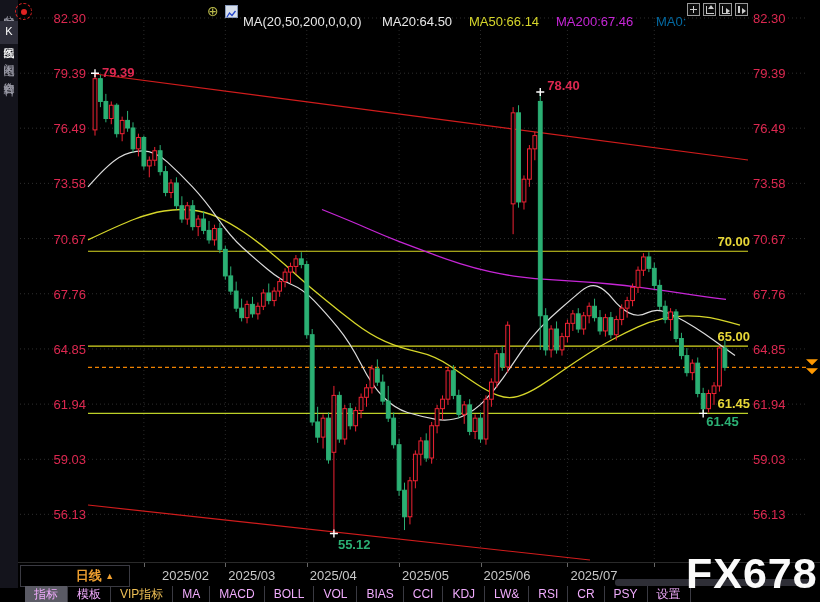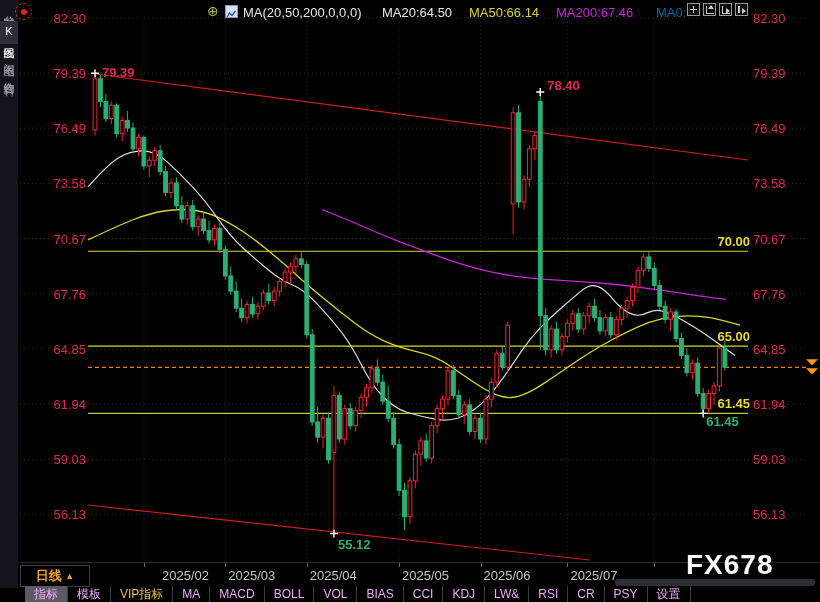--- a/index.html
+++ b/index.html
@@ -5,21 +5,21 @@
   html,body{margin:0;padding:0;background:#000;}
   body{position:relative;width:820px;height:602px;overflow:hidden;
        font-family:"Liberation Sans","DejaVu Sans",sans-serif;-webkit-font-smoothing:antialiased;}
   
   #topbar{position:absolute;left:0;top:0;width:820px;height:24px;z-index:30;}
   #sun-icon{position:absolute;left:15px;top:3px;width:15px;height:15px;border:1.5px dashed #e02222;border-radius:50%;}
   #sun-icon i{position:absolute;left:4.5px;top:4.5px;width:6px;height:6px;background:#e02222;border-radius:50%;}
   #symbol-title{position:absolute;left:88px;top:4px;font-size:14px;font-weight:bold;color:#e0b41c;letter-spacing:1px;}
   #earth-icon{position:absolute;left:207px;top:3px;font-size:14px;color:#b8b84a;}
   #mini-chart-icon{position:absolute;left:225px;top:5px;width:13px;height:13px;background:#d7dfeb;border:1px solid #8899bb;box-sizing:border-box;}
-  .ma-text{position:absolute;top:5px;font-size:13px;white-space:nowrap;}
+  .ma-text{position:absolute;top:14px;font-size:13px;white-space:nowrap;}
   #ma-formula{left:243px;color:#e8e8e8;}
   #ma20-label{left:382px;color:#e8e8e8;}
   #ma50-label{left:469px;color:#d6d62a;text-align:center;}
   #ma200-label{left:556px;color:#c626d6;}
   #ma0-label{left:656px;color:#0369a1;}
   #top-icons{position:absolute;left:687px;top:3px;display:flex;gap:3px;}
   .tool-icon{position:relative;width:13px;height:13px;border:1px solid #999;background:#0c0c0c;box-sizing:border-box;}
   .tool-icon .hbar{position:absolute;left:2px;top:5px;width:7px;height:1px;background:#ccc;}
   .tool-icon .vbar{position:absolute;left:5px;top:2px;width:1px;height:7px;background:#ccc;}
   .tool-icon .axisL{position:absolute;left:2px;top:2px;width:7px;height:7px;border-left:1px solid #ccc;border-bottom:1px solid #ccc;}
@@ -30,31 +30,31 @@
   #sidebar{position:absolute;left:0;top:0;width:18px;height:588px;background:#14141c;z-index:20;
            display:flex;flex-direction:column;align-items:center;padding-top:3px;box-sizing:border-box;}
   .side-item{writing-mode:vertical-rl;text-orientation:upright;font-size:11px;color:#9a9aa6;
              padding:4px 2px;margin-bottom:7px;letter-spacing:1px;line-height:14px;}
   .side-item.active{background:#2e2e3a;color:#ffffff;}
   
   #chart-svg{position:absolute;left:0;top:0;z-index:5;}
   
   #axis-strip{position:absolute;left:0;top:562px;width:820px;height:24px;border-top:1px solid #2a2a2a;z-index:10;}
   #period-box{position:absolute;left:20px;top:2px;width:68px;height:20px;border:1px solid #3a3a42;
-              display:flex;align-items:center;justify-content:center;font-size:13px;font-weight:bold;color:#f0a030;}
+              display:flex;align-items:center;justify-content:center;font-size:13px;font-weight:bold;color:#f0a030;padding-left:40px;}
   .month-label{position:absolute;top:5px;font-size:13px;color:#c8c8c8;white-space:nowrap;}
   .month-tick{position:absolute;top:0;width:1px;height:4px;background:#666;}
   
   #tab-row{position:absolute;left:25px;top:586px;height:16px;display:flex;z-index:10;}
   .tab{font-size:12px;line-height:16px;color:#f0abfc;padding:0 9px;border-right:1px solid #3a3a42;white-space:nowrap;}
   .tab.active{background:#5a5a64;color:#f0abfc;text-align:right;}
   .tab.vip{color:#eebf55;}
   
   #scrollbar{position:absolute;left:615px;top:579px;width:200px;height:7px;background:#2e2e36;border-radius:3px;z-index:8;}
-  #watermark{position:absolute;left:686px;top:549px;font-size:28px;font-weight:600;color:#fafafa;letter-spacing:1px;z-index:15;}
+  #watermark{position:absolute;left:686px;top:549px;font-size:43px;font-weight:600;color:#fafafa;letter-spacing:1px;z-index:15;}
 </style>
 </head>
 <body>
 
 <div id="sidebar">
     <div class="side-item">分时图</div>
     <div class="side-item active">K线图</div>
     <div class="side-item">闪电图</div>
     <div class="side-item">合约资料</div>
   </div>

